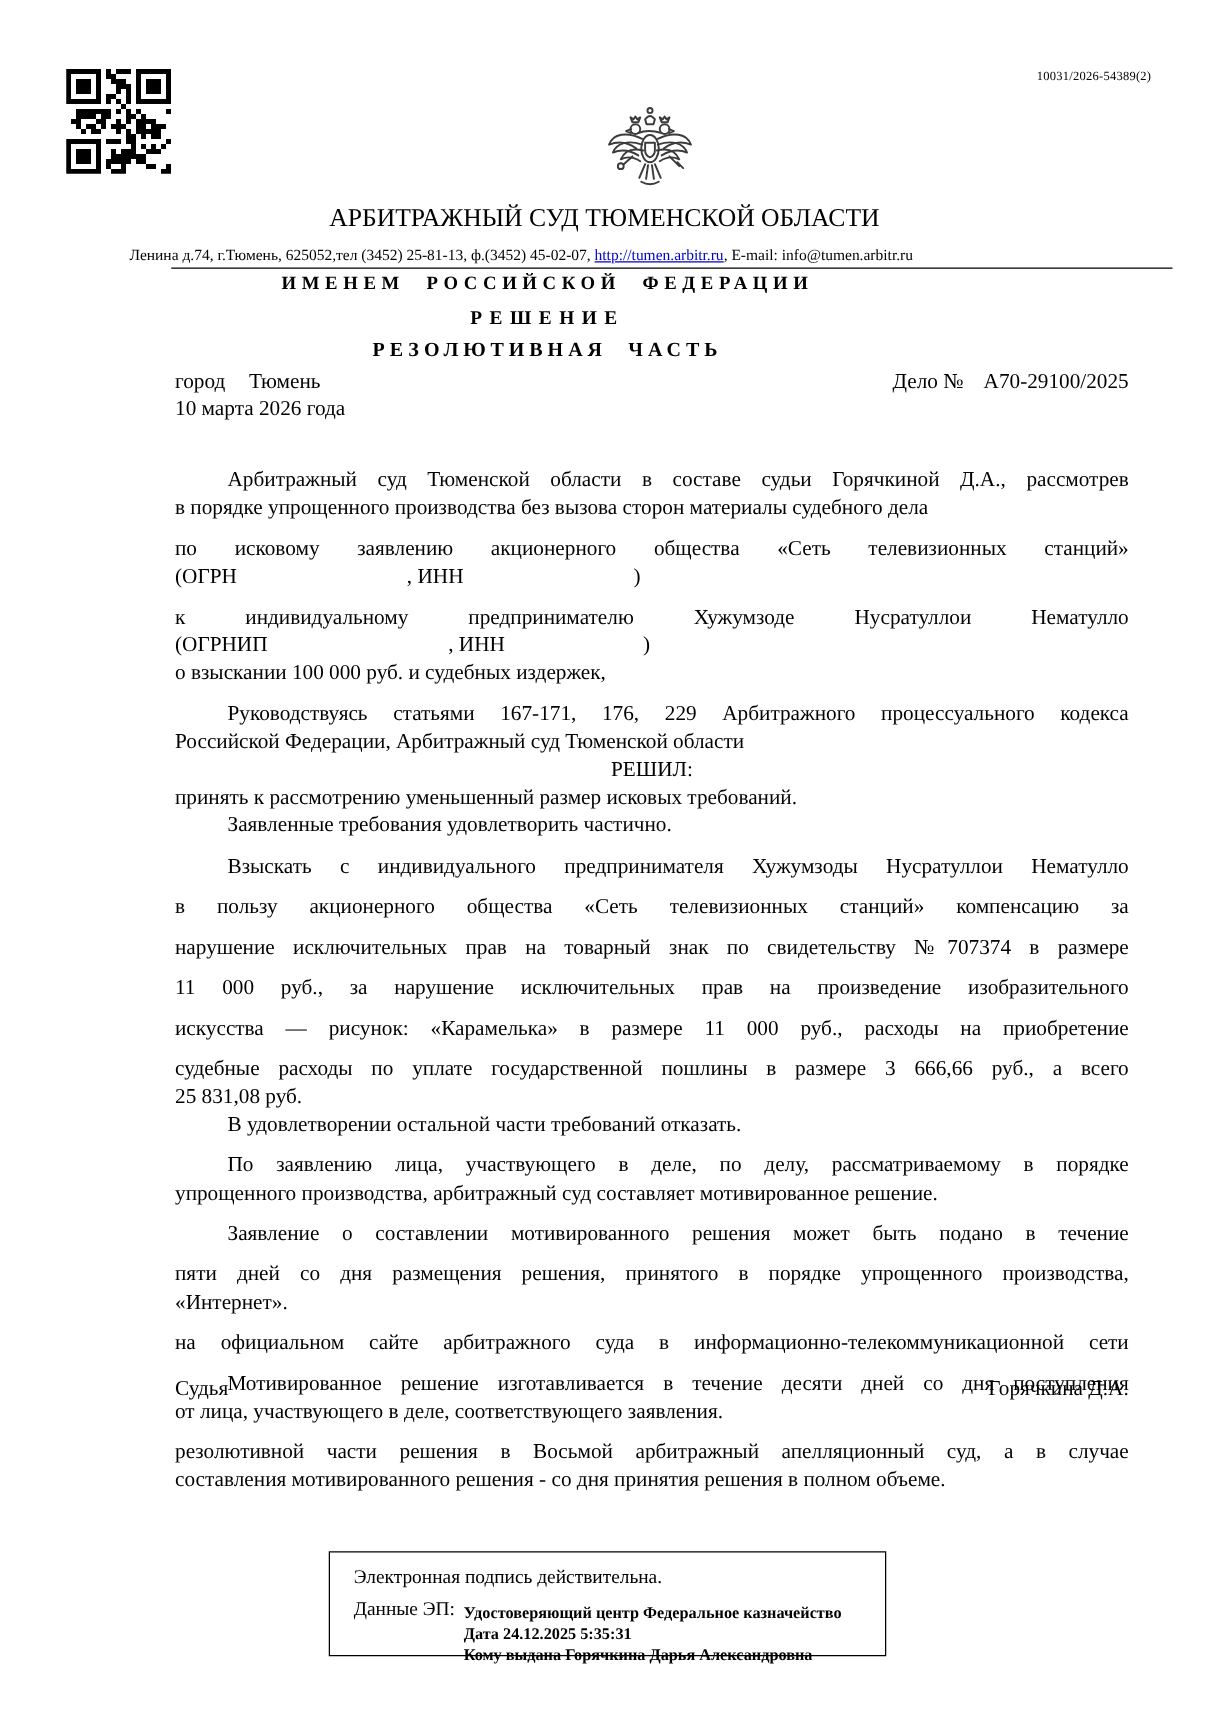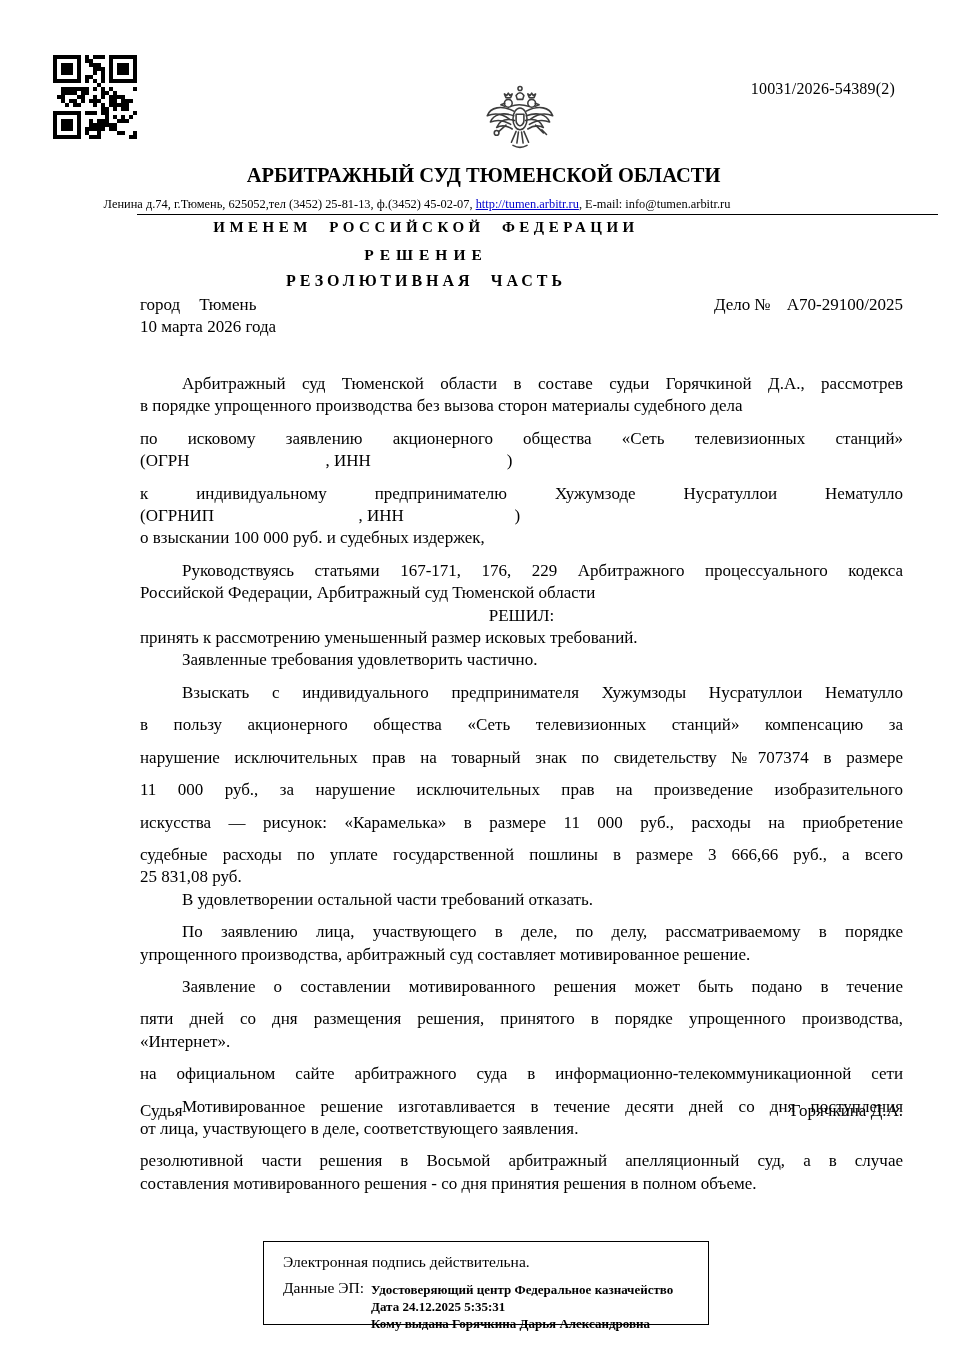--- a/index.html
+++ b/index.html
@@ -2,28 +2,28 @@
 <html><head>
 <meta charset="utf-8">
 <style>
   html,body{margin:0;padding:0;background:#ffffff;}
   .page{
     position:relative;width:967px;height:1372px;background:#ffffff;
     font-family:"Liberation Serif","DejaVu Serif",serif;color:#000;overflow:hidden;
   }
   .abs{position:absolute;}
   
-  .doc-number{top:56px;right:72px;font-size:16px;letter-spacing:.2px;margin-top:24px;}
+  .doc-number{top:56px;right:46px;font-size:10px;letter-spacing:.2px;}
   .qr{left:53px;top:55px;width:84px;height:84px;}
   .emblem{left:481px;top:84px;width:78px;height:76px;}
-  .court-name{left:0;top:164px;width:967px;text-align:center;font-weight:bold;font-size:20.5px;}
+  .court-name{left:0;top:164px;width:967px;text-align:center;font-weight:normal;font-size:20.5px;}
   .court-address{left:0;top:197px;width:834px;text-align:center;font-size:12.4px;}
   .court-address a{color:#0000cc;text-decoration:underline;}
   .rule{left:137px;top:214px;width:801px;border-top:1.6px solid #000;height:0;}
-  .h-spaced{left:0;width:852px;text-align:center;font-weight:bold;}
+  .h-spaced{left:12px;width:852px;text-align:center;font-weight:bold;}
   .h1{top:219px;font-size:15px;letter-spacing:4.5px;word-spacing:9px;}
   .h2{top:246px;font-size:15.5px;letter-spacing:6px;}
   .h3{top:272px;font-size:16px;letter-spacing:4px;word-spacing:9px;}
   .city-row{left:140px;top:295px;width:763px;font-size:17px;display:flex;justify-content:space-between;}
   .city-val{margin-left:19px;}
   .case-num{margin-left:16px;}
   .date-row{left:140px;top:317px;font-size:17px;}
   
   .body-text{left:140px;top:363px;width:763px;font-size:17px;line-height:22.4px;}
   .body-text .ln{min-height:22.4px;white-space:normal;}

